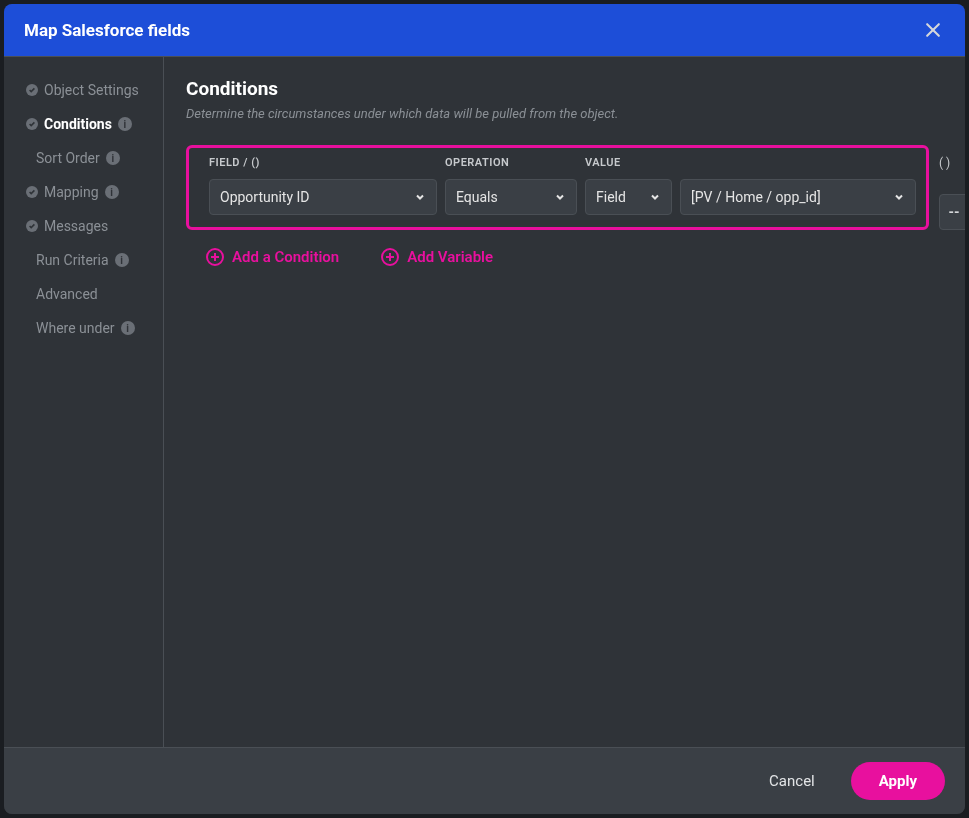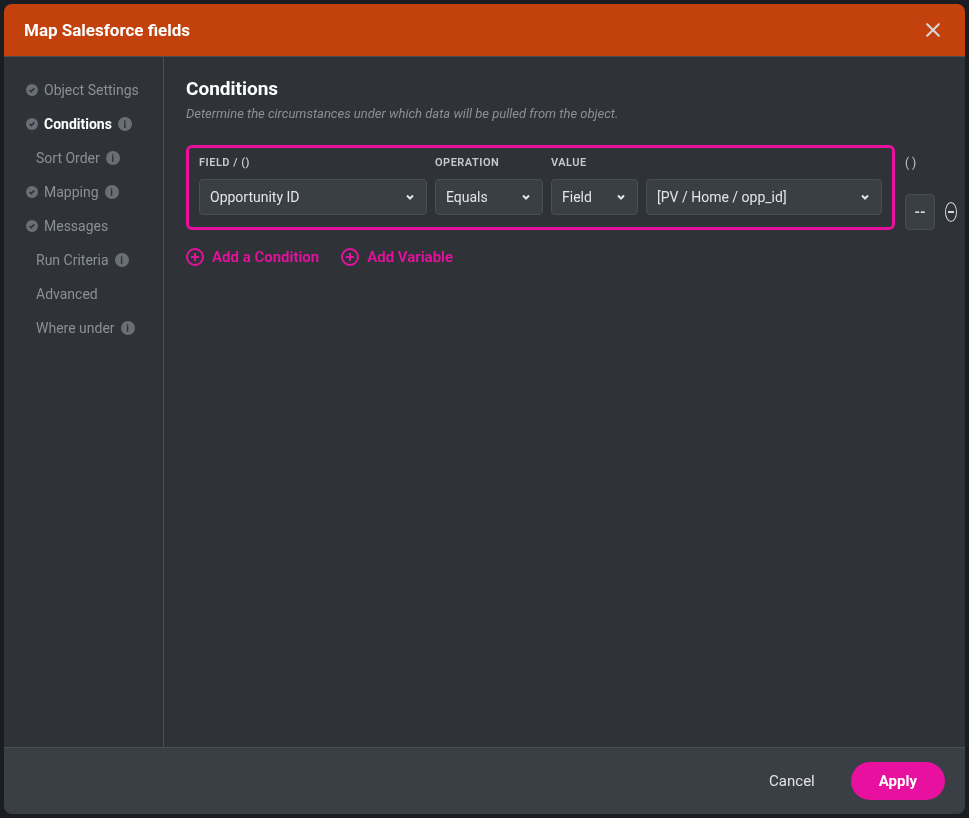--- a/index.html
+++ b/index.html
@@ -21,21 +21,21 @@
       left: 4px;
       right: 4px;
       bottom: 4px;
       background: #2f3338;
       border-radius: 8px;
       overflow: hidden;
       display: flex;
       flex-direction: column;
     }
     .modal-header {
-      background: #c2410c;
+      background: #1d4ed8;
       padding: 14px 20px;
       display: flex;
       align-items: center;
       justify-content: space-between;
       border-bottom: 1px solid #4a4f55;
     }
     .modal-title {
       color: #ffffff;
       font-size: 17px;
       font-weight: 700;
@@ -120,21 +120,21 @@
       font-style: italic;
     }
     .conditions-row {
       display: flex;
       align-items: flex-end;
       gap: 10px;
     }
     .highlight-box {
       border: 3px solid #e8109e;
       border-radius: 6px;
-      padding: 8px 10px 12px 10px;
+      padding: 8px 10px 12px 20px;
       display: flex;
       gap: 8px;
       align-items: flex-end;
     }
     .col {
       display: flex;
       flex-direction: column;
       gap: 10px;
     }
     .col-label {
@@ -152,21 +152,21 @@
       padding: 8px 10px;
       font-size: 14px;
       display: flex;
       align-items: center;
       justify-content: space-between;
       gap: 8px;
       cursor: pointer;
       height: 36px;
     }
     .select.w-field { width: 228px; }
-    .select.w-op { width: 108px; }
+    .select.w-op { width: 132px; }
     .select.w-type { width: 87px; }
     .select.w-val { width: 236px; }
     .chev {
       display: inline-flex;
     }
     .outer-label {
       color: #c7cacd;
       font-size: 12px;
       margin-bottom: 14px;
       height: 14px;
@@ -205,20 +205,21 @@
       margin-top: 18px;
     }
     .action-btn {
       display: flex;
       align-items: center;
       gap: 8px;
       color: #e8109e;
       font-size: 15px;
       font-weight: 600;
       cursor: pointer;
+      margin-left: 20px;
     }
     .plus-circle {
       width: 18px;
       height: 18px;
       border: 2px solid #e8109e;
       border-radius: 50%;
       display: inline-flex;
       align-items: center;
       justify-content: center;
     }

